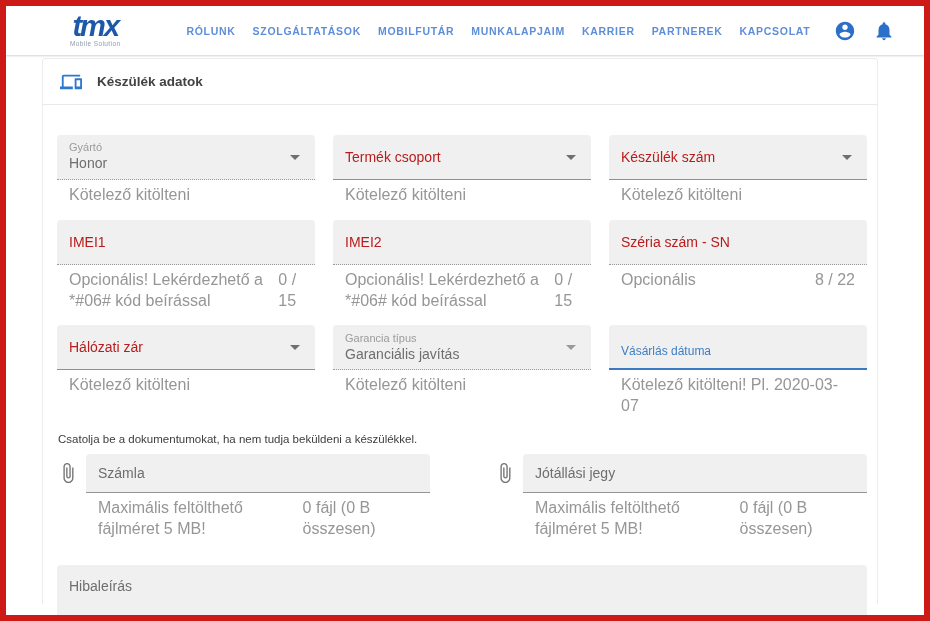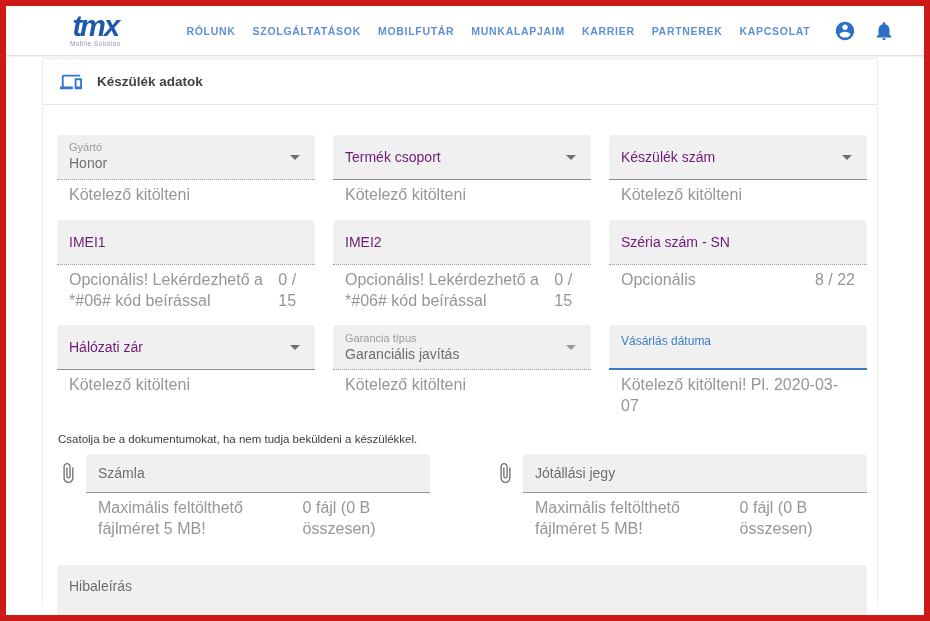--- a/index.html
+++ b/index.html
@@ -32,25 +32,25 @@
   .section-title{font-size:13.5px;font-weight:bold;color:#424242;}
   .form{padding:30px 10px 0 14px;}
   .field-row{display:grid;grid-template-columns:1fr 1fr 1fr;column-gap:18px;margin-bottom:14px;}
   .field-wrap{display:flex;flex-direction:column;}
   .field-box{
     position:relative;height:45px;background:#f0f0f0;border-radius:4px 4px 0 0;
     border-bottom:1px solid #8f8f8f;box-sizing:border-box;padding:0 30px 0 12px;
     display:flex;flex-direction:column;justify-content:center;
   }
   .field-box.disabled{border-bottom:1px dotted #9a9a9a;}
-  .field-box.focused{border-bottom:2px solid #3b79c4;justify-content:flex-start;padding-top:9px;}
+  .field-box.focused{border-bottom:2px solid #3b79c4;justify-content:center;padding-top:9px;}
   .float-label{font-size:11px;color:#9b9b9b;line-height:1.25;}
   .float-label.blue{font-size:12px;color:#3c7dc8;}
   .field-value{font-size:14px;color:#6e6e6e;line-height:1.25;}
-  .placeholder-label{font-size:14px;color:#701a75;}
+  .placeholder-label{font-size:14px;color:#b91c1c;}
   .dd-arrow{position:absolute;right:8px;top:50%;margin-top:-12px;width:24px;height:24px;}
   .helper-row{display:flex;justify-content:space-between;font-size:16px;color:#969696;padding:5px 12px 0;line-height:1.3;}
   .attach-note{font-size:11.5px;color:#3d3d3d;margin:16px 0 9px 1px;}
   .attach-row{display:grid;grid-template-columns:1fr 1fr;column-gap:64px;margin-bottom:0;}
   .attach-field{display:flex;align-items:flex-start;gap:7px;}
   .clip-icon{width:22px;height:22px;margin-top:8px;flex:0 0 auto;cursor:pointer;}
   .attach-inner{flex:1;display:flex;flex-direction:column;}
   .attach-box{
     height:38px;background:#f0f0f0;border-radius:4px 4px 0 0;border-bottom:1px solid #949494;
     display:flex;align-items:center;padding:0 12px;font-size:14px;color:#6e6e6e;cursor:pointer;

